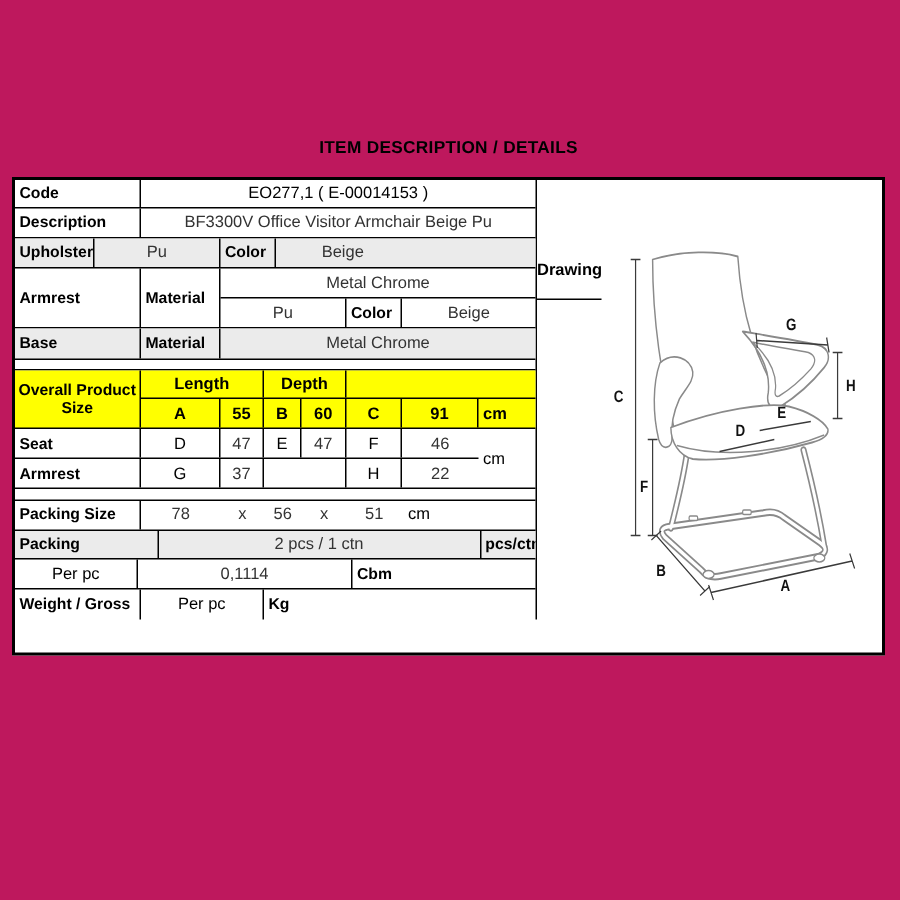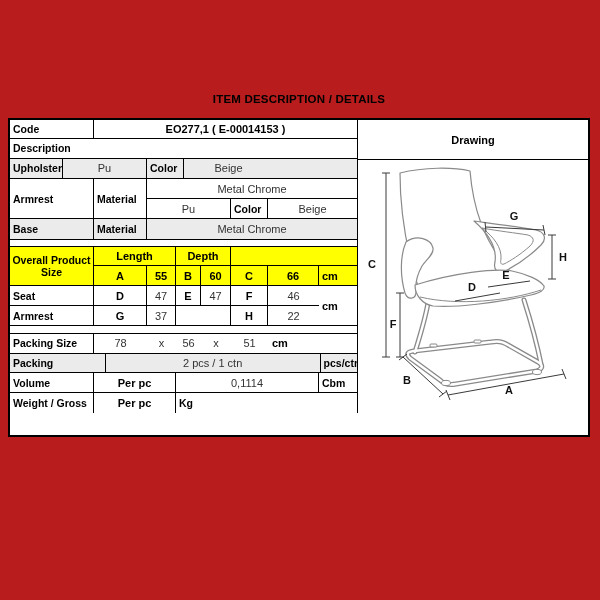--- a/index.html
+++ b/index.html
@@ -1,34 +1,34 @@
 <!DOCTYPE html>
 <html><head>
 <meta charset="utf-8">
 <style>
   html,body{margin:0;padding:0;background:#fff;}
-  #page{position:relative;width:600px;height:600px;background:#b91c1c;
+  #page{position:relative;width:600px;height:600px;background:#be185d;
         font-family:"Liberation Sans","DejaVu Sans",sans-serif;color:#000;}
   #doc-title{position:absolute;left:8px;top:93px;width:582px;text-align:center;
         font-size:11.5px;font-weight:bold;letter-spacing:.2px;}
   #spec-table{position:absolute;left:8px;top:118px;width:582px;height:319px;
         border:2px solid #000;box-sizing:border-box;display:flex;flex-direction:column;background:#fff;}
   #main{display:flex;flex:0 0 293px;min-height:0;}
   #left{width:348px;box-sizing:border-box;border-right:1px solid #000;display:flex;flex-direction:column;}
-  #right{flex:1;display:flex;flex-direction:column;}
+  #right{flex:1;display:flex;margin-top:40px;}
   .r{display:flex;border-bottom:1px solid #000;box-sizing:border-box;}
   .grp{display:flex;border-bottom:1px solid #000;box-sizing:border-box;}
   .col{display:flex;flex-direction:column;box-sizing:border-box;}
   .col .r:last-child{border-bottom:none;}
   .c{box-sizing:border-box;border-right:1px solid #000;display:flex;align-items:center;
      font-size:11px;color:#333;overflow:hidden;white-space:nowrap;}
   .c:last-child,.nbr{border-right:none;}
   .lbl{font-weight:bold;color:#000;font-size:10.5px;padding-left:3px;}
   .ctr{justify-content:center;}
-  .bv{font-weight:bold;color:#000;}
+  .bv{font-weight:normal;color:#000;}
   .shade{background:#EBEBEB;}
   .yellow{background:#FFFF00;}
   .yellow .c{color:#000;font-weight:bold;}
   .gap{border-bottom:1px solid #000;}
   .lbl2{font-weight:bold;font-size:10.5px;text-align:center;justify-content:center;
         white-space:normal;line-height:12px;}
   #date-row{flex:1;border-top:1px solid #000;display:flex;align-items:center;justify-content:center;
         font-weight:bold;font-size:11px;}
   #drawing-header{height:40px;box-sizing:border-box;border-bottom:1px solid #000;
         display:flex;align-items:center;justify-content:center;font-weight:bold;font-size:11px;}
@@ -49,20 +49,21 @@
 
       <div id="left">
 
         <div class="r" style="height:19px">
           <div class="c lbl" style="width:84px">Code</div>
           <div class="c ctr bv nbr" style="width:263px">EO277,1  ( E-00014153 )</div>
         </div>
 
         <div class="r" style="height:20px">
           <div class="c lbl" style="width:84px">Description</div>
+          <div class="c ctr nbr" style="width:263px">BF3300V Office Visitor Armchair Beige Pu</div>
         </div>
 
         <div class="r shade" style="height:21px">
           <div class="c lbl" style="width:53px">Upholstery</div>
           <div class="c ctr" style="width:84px">Pu</div>
           <div class="c lbl" style="width:37px">Color</div>
           <div class="c ctr nbr" style="width:89px">Beige</div>
         </div>
 
         <div class="grp" style="height:40px">
@@ -95,21 +96,21 @@
               <div class="c ctr" style="width:82px">Length</div>
               <div class="c ctr" style="width:55px">Depth</div>
               <div class="c nbr" style="width:38px"></div>
             </div>
             <div class="r" style="height:19px">
               <div class="c ctr" style="width:53px">A</div>
               <div class="c ctr" style="width:29px">55</div>
               <div class="c ctr" style="width:25px">B</div>
               <div class="c ctr" style="width:30px">60</div>
               <div class="c ctr" style="width:37px">C</div>
-              <div class="c ctr" style="width:51px">66</div>
+              <div class="c ctr" style="width:51px">91</div>
               <div class="c nbr" style="width:38px;padding-left:3px">cm</div>
             </div>
           </div>
         </div>
 
         <div class="grp" style="height:40px">
           <div class="col" style="width:309px">
             <div class="r" style="height:20px">
               <div class="c lbl" style="width:84px">Seat</div>
               <div class="c ctr bv" style="width:53px">D</div>
@@ -143,21 +144,20 @@
           <div class="c bv nbr" style="width:51px;padding-left:4px">cm</div>
         </div>
 
         <div class="r shade" style="height:20px">
           <div class="c lbl" style="width:100px">Packing</div>
           <div class="c ctr" style="width:225px">2 pcs / 1 ctn</div>
           <div class="c lbl nbr" style="width:38px">pcs/ctn</div>
         </div>
 
         <div class="r" style="height:20px">
-          <div class="c lbl" style="width:84px">Volume</div>
           <div class="c ctr bv" style="width:82px">Per pc</div>
           <div class="c ctr" style="width:143px">0,1114</div>
           <div class="c lbl nbr" style="width:38px">Cbm</div>
         </div>
 
         <div class="r" style="height:20px;border-bottom:none">
           <div class="c lbl" style="width:84px">Weight / Gross</div>
           <div class="c ctr bv" style="width:82px">Per pc</div>
           <div class="c lbl nbr" style="width:38px">Kg</div>
         </div>

